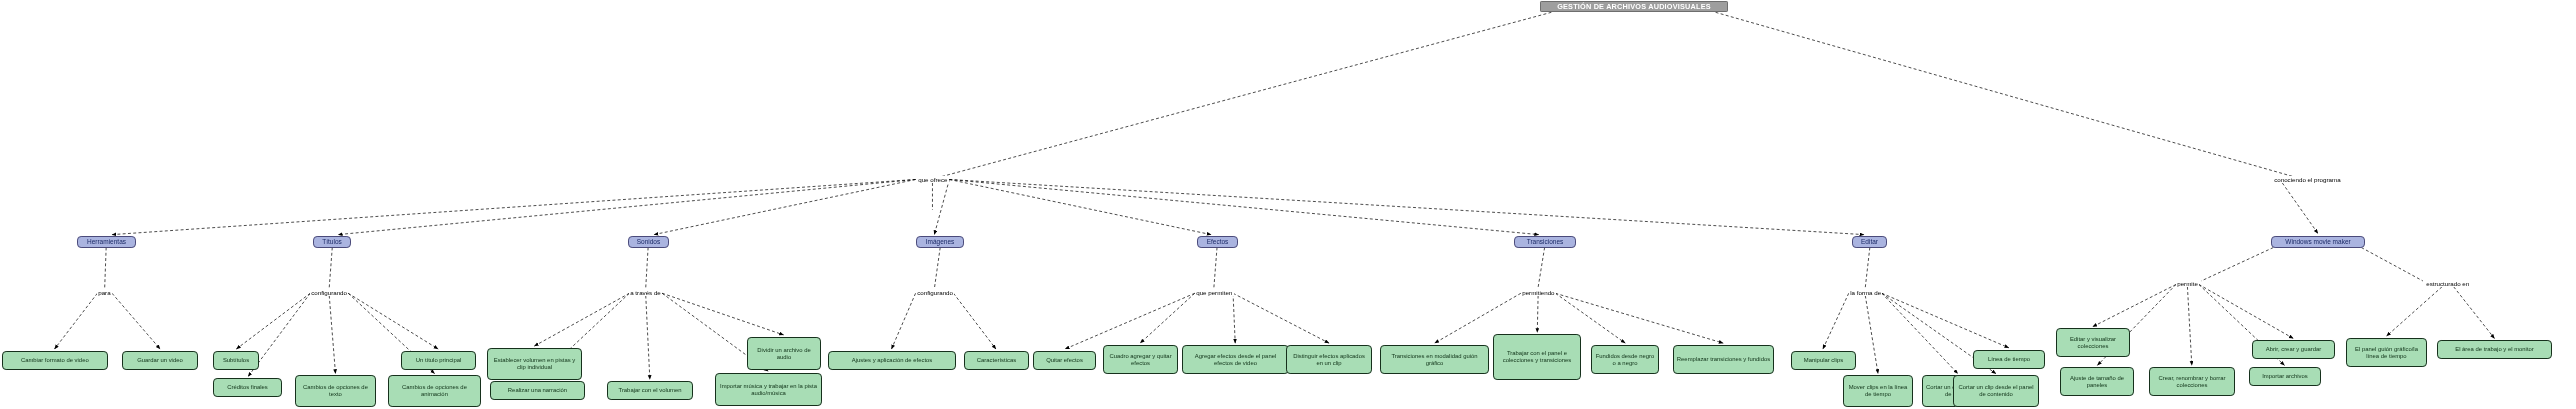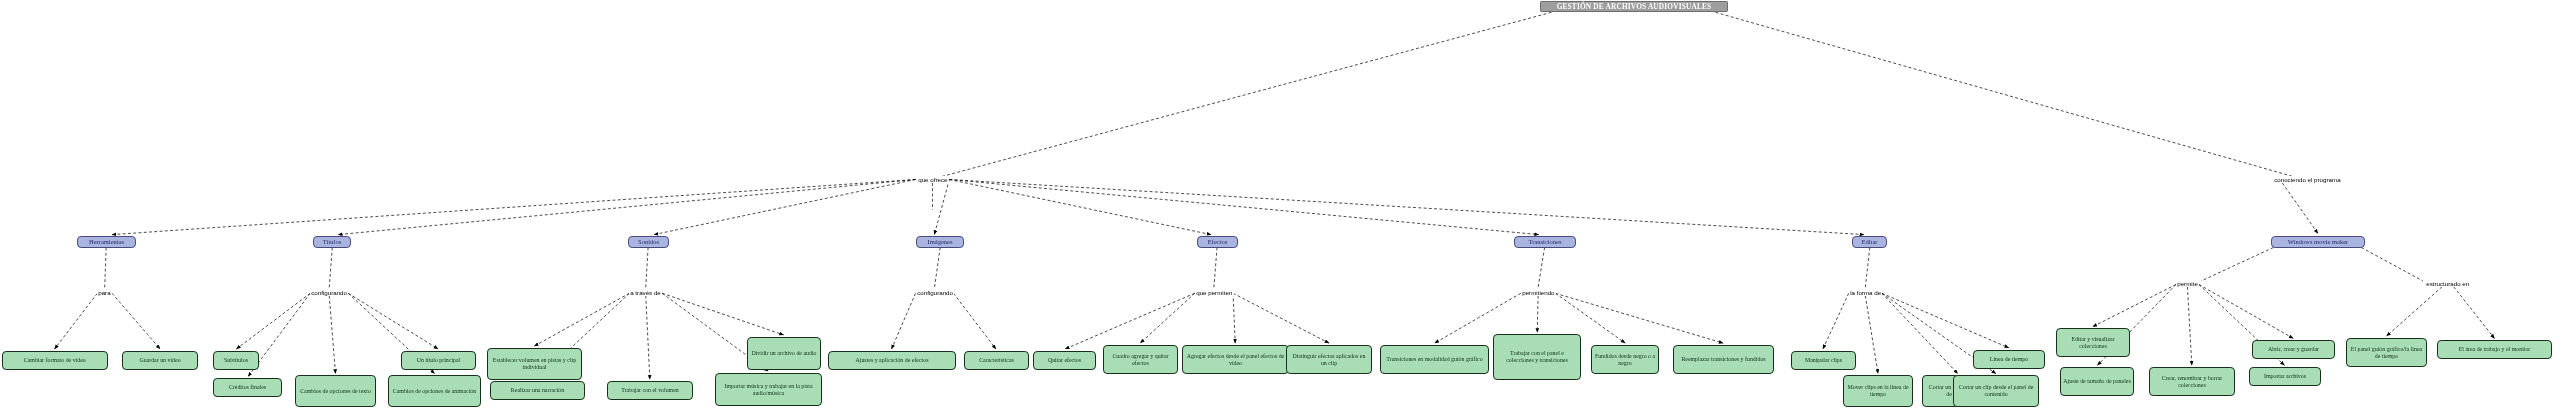--- a/index.html
+++ b/index.html
@@ -2,21 +2,21 @@
 <html style="font-size:9.4px"><head>
 <meta charset="utf-8">
 <style>
   html,body{margin:0;padding:0;background:#ffffff;}
   body{width:2576px;height:410px;overflow:hidden;font-family:"Liberation Sans",sans-serif;}
   #stage{position:relative;width:2576px;height:410px;background:#fff;}
   svg.edges{position:absolute;left:0;top:0;width:2576px;height:410px;pointer-events:none;}
 
   .node{position:absolute;box-sizing:border-box;display:flex;align-items:center;justify-content:center;
         text-align:center;border:0.6px solid #111;border-radius:4.1px;line-height:1.12;
-        font-family:Liberation Serif, serif;}
+        font-family:Liberation Sans, sans-serif;}
   .node-root{background:#9e9e9e;border:1.2px solid #6e6e6e;color:#ffffff;font-weight:bold;
              font-size:7.3px;letter-spacing:0.2px;border-radius:1.2px;}
   .node-blue{background:#aab4e0;border:0.6px solid #4a4a7a;color:#1b2a66;font-size:6.5px;}
   .node-green{background:#a8ddb5;border:0.6px solid #16301c;color:#103318;font-size:5.9px;padding:1.2px 2.3px;}
   .linklabel{position:absolute;font-size:6.2px;color:#000;white-space:nowrap;
              background:#fff;padding:0 1.2px;font-family:"Liberation Sans",sans-serif;}
 </style>
 </head>
 <body>
 

